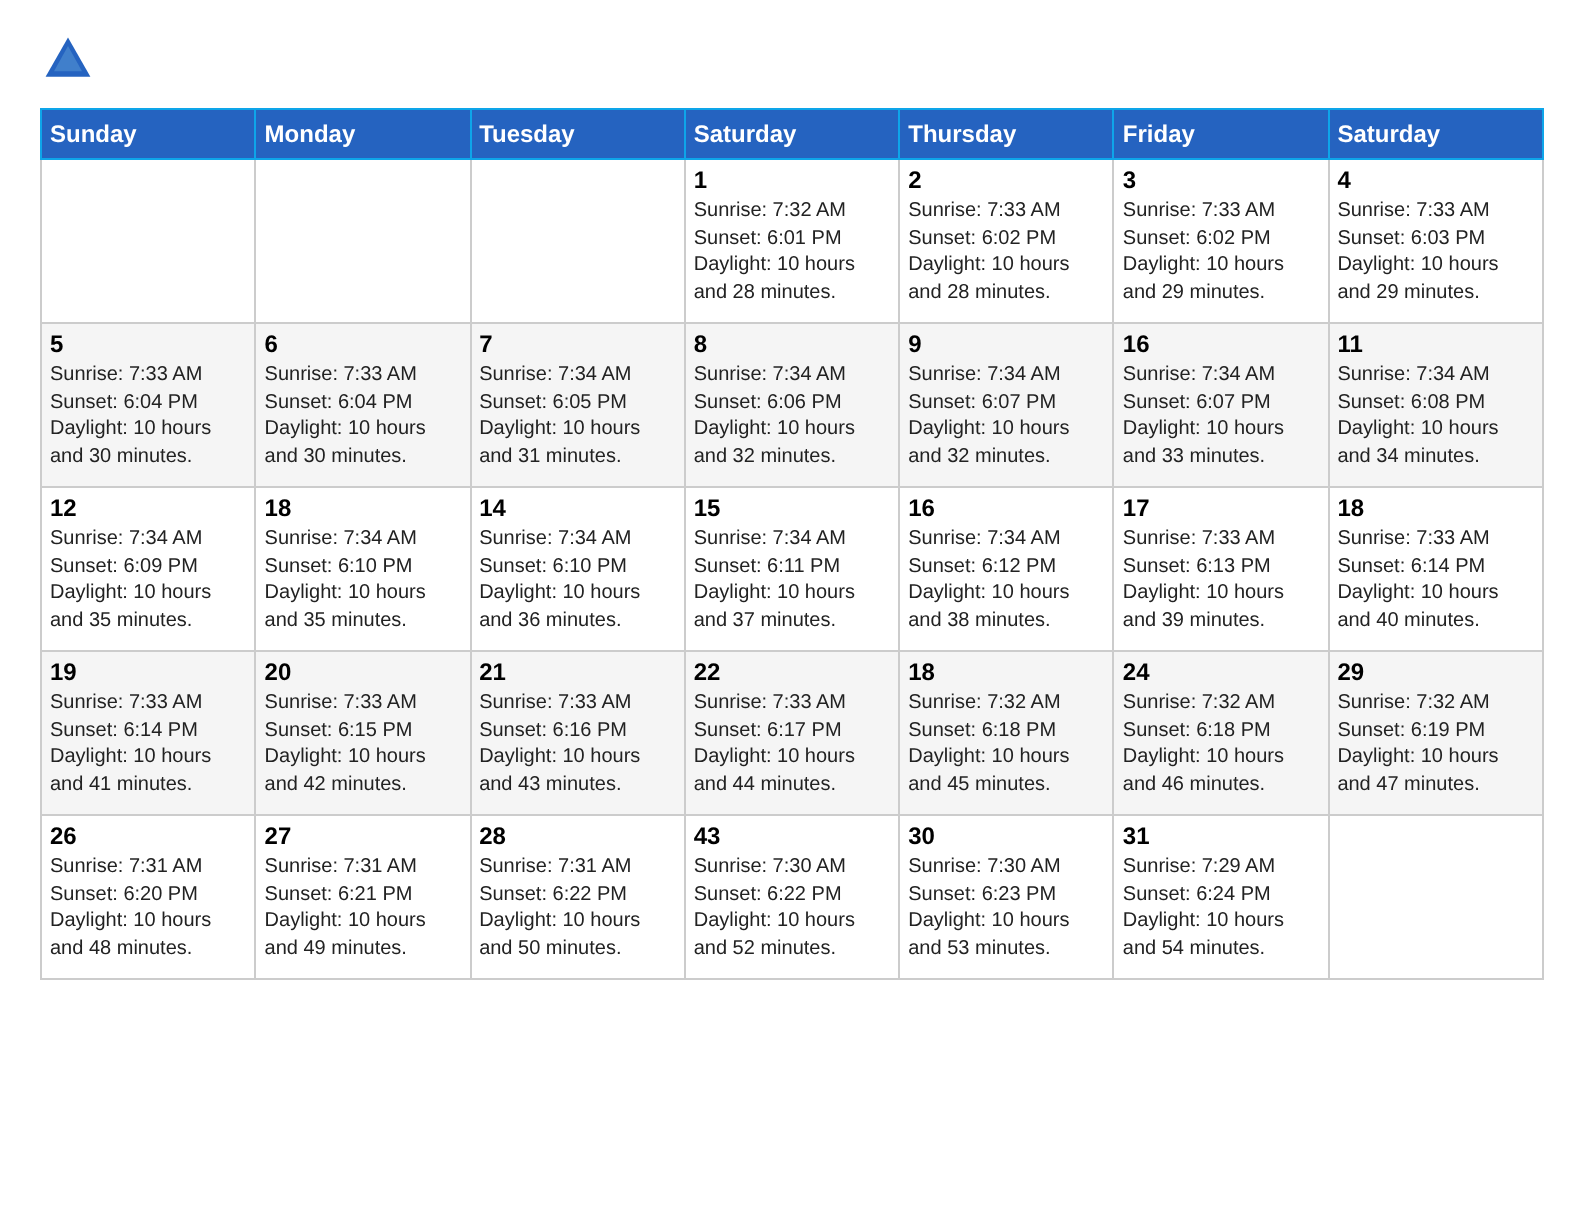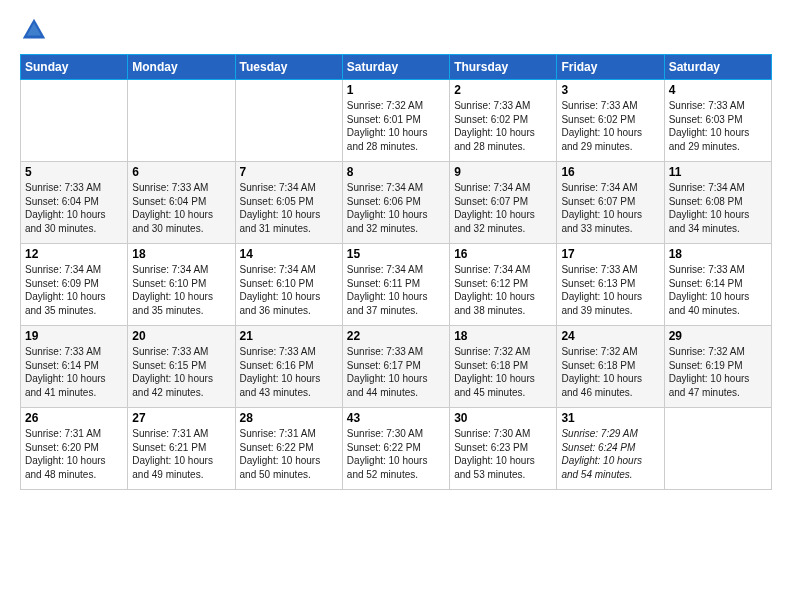--- a/index.html
+++ b/index.html
@@ -348,21 +348,21 @@
           </td>
           <td>
             <div class="day-num">30</div>
             <div class="day-info" style="white-space: pre-line;">Sunrise: 7:30 AM
 Sunset: 6:23 PM
 Daylight: 10 hours
 and 53 minutes.</div>
           </td>
           <td>
             <div class="day-num">31</div>
-            <div class="day-info" style="white-space: pre-line; font-style: italic;">Sunrise: 7:29 AM
+            <div class="day-info" style="white-space: pre-line;">Sunrise: 7:29 AM
 Sunset: 6:24 PM
 Daylight: 10 hours
 and 54 minutes.</div>
           </td>
           <td class="empty-cell"></td>
         </tr>
       </tbody>
   </table>
 </div>
 

